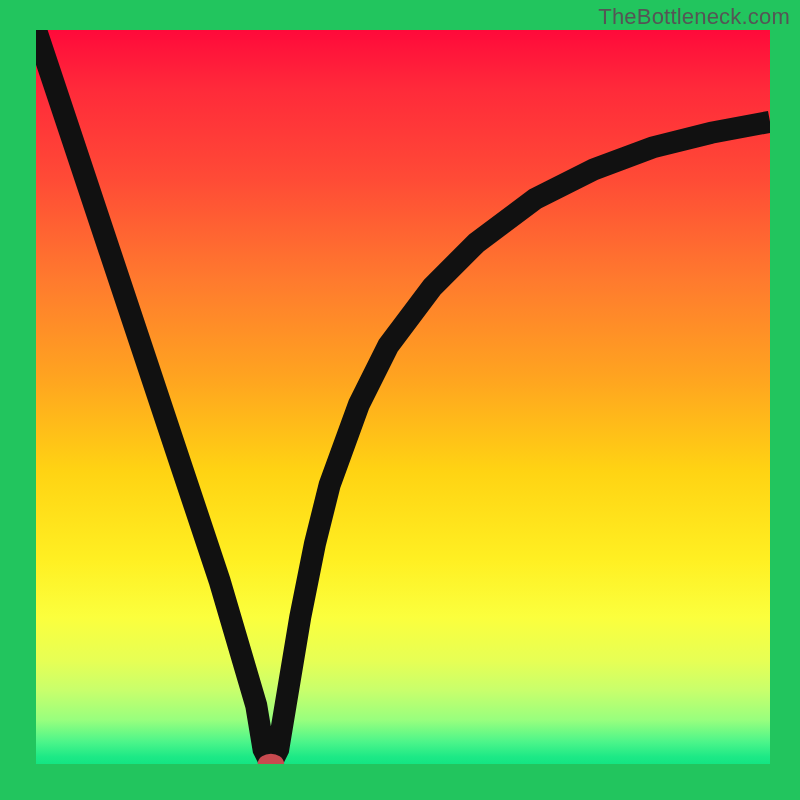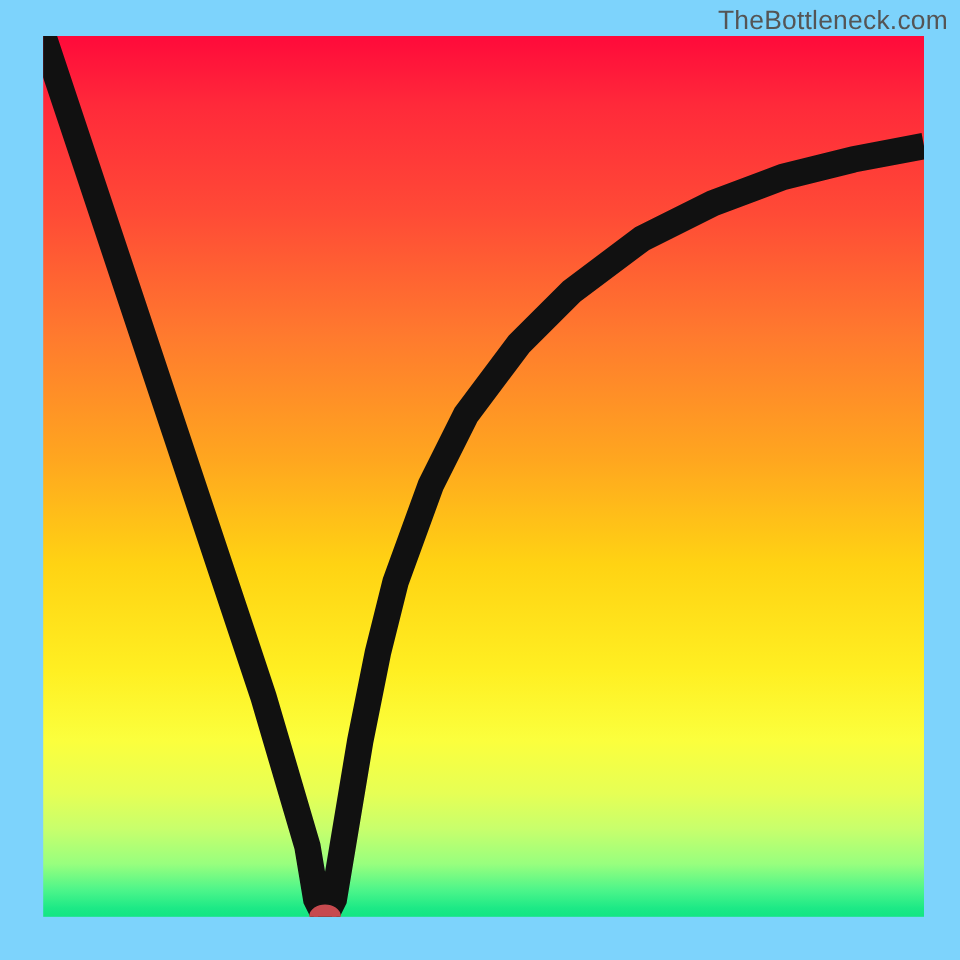--- a/index.html
+++ b/index.html
@@ -8,21 +8,21 @@
     width: 800px;
     height: 800px;
     overflow: hidden;
     background: #000;
     font-family: Arial, Helvetica, sans-serif;
   }
   .frame {
     position: relative;
     width: 800px;
     height: 800px;
-    background: #7dd3fc;
+    background: #22c55e;
   }
   .watermark {
     position: absolute;
     top: 4px;
     right: 10px;
     color: #555;
     font-size: 22px;
     font-weight: 500;
     letter-spacing: 0.2px;
     z-index: 50;

